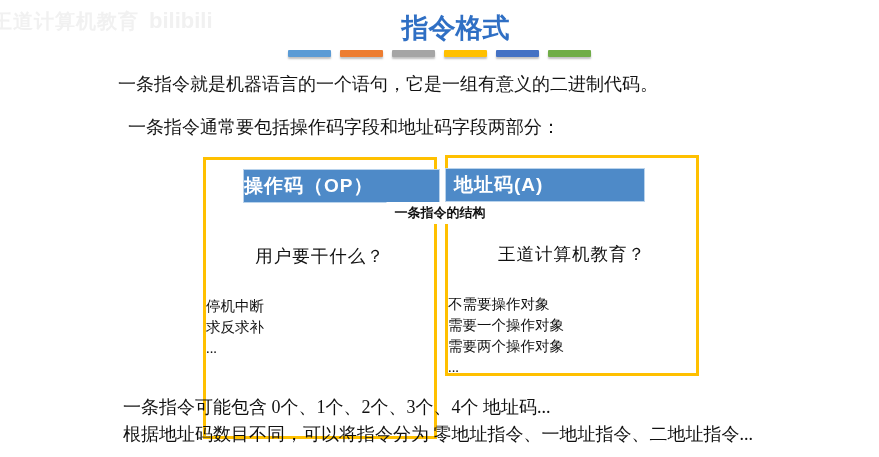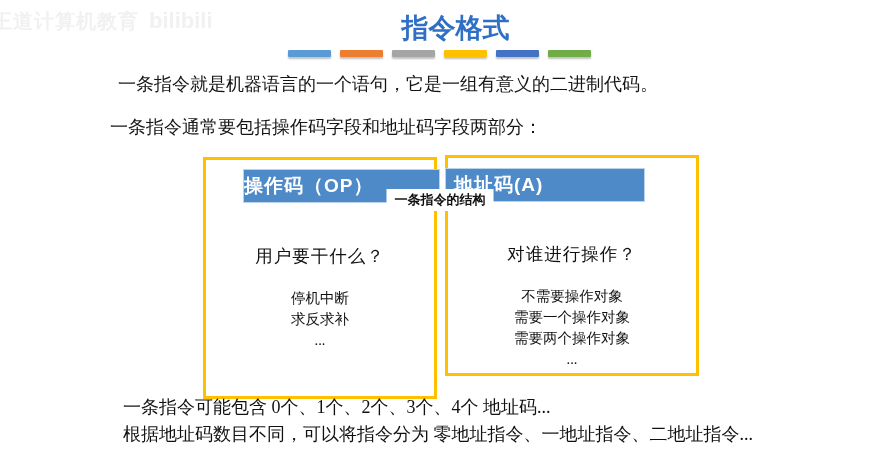--- a/index.html
+++ b/index.html
@@ -34,52 +34,52 @@
     position:absolute; top:50px; left:0; width:100%;
     display:flex; justify-content:center; gap:9px;
   }
   .divider-bar {
     width:43px; height:7px; border-radius:1px;
     box-shadow:0 2px 2px rgba(0,0,0,0.25);
   }
 
   
   .intro-line1 { position:absolute; left:118px; top:72px;  font-size:18px; }
-  .intro-line2 { position:absolute; left:110px; top:115px; font-size:18px; }
+  .intro-line2 { position:absolute; left:128px; top:115px; font-size:18px; }
 
   
   .diagram { position:absolute; left:203px; top:155px; width:496px; height:221px; }
   .ybox {
     position:absolute; box-sizing:border-box;
     border:3px solid #FFC000; background:#fff;
   }
-  .ybox-left  { left:0px;   top:2px; width:234px; height:242px; }
+  .ybox-left  { left:0px;   top:2px; width:234px; height:282px; }
   .ybox-right { left:242px; top:0px; width:254px; height:221px; }
   .hbar {
     position:absolute; height:34px; box-sizing:border-box;
     background:#4E8AC8; border:1px solid #b9d3ec;
     color:#ffffff; font-family:"Liberation Sans","DejaVu Sans",sans-serif;
     font-weight:bold; font-size:19px; text-align:left; line-height:31px;
     letter-spacing:1px;
   }
   .hbar-left  { left:40px;  top:14px; width:197px; }
   .hbar-right { left:242px; top:13px; width:200px;padding-left:8px; }
   .diagram-caption {
-    position:absolute; left:237px; top:34px; transform:translateX(-50%);
+    position:absolute; left:237px; top:47px; transform:translateX(-50%);
     background:#fff; padding:0 8px;
     font-family:"Liberation Sans","DejaVu Sans",sans-serif;
     font-weight:bold; font-size:13px; color:#111;
     line-height:22px; white-space:nowrap; z-index:3;
   }
   .box-question {
     margin-top:84px; text-align:center;
     font-size:17.5px; letter-spacing:1px; color:#111;
   }
   .box-items {
-    margin-top:20px; text-align:center;
+    margin-top:28px; text-align:left;
     font-size:14.5px; line-height:21px; color:#111;
   }
 
   
   .footer {
     position:absolute; left:123px; top:394px;
     font-size:18px; line-height:26.5px; color:#111;
   }
 </style>
 </head>
@@ -110,21 +110,21 @@
     <div class="ybox ybox-left">
       <div class="box-question">用户要干什么？</div>
       <div class="box-items">
         <div>停机中断</div>
         <div>求反求补</div>
         <div>...</div>
       </div>
     </div>
 
     <div class="ybox ybox-right">
-      <div class="box-question">对谁进行操作？</div>
+      <div class="box-question">王道计算机教育？</div>
       <div class="box-items">
         <div>不需要操作对象</div>
         <div>需要一个操作对象</div>
         <div>需要两个操作对象</div>
         <div>...</div>
       </div>
     </div>
 
     <div class="hbar hbar-left">操作码（OP）</div>
     <div class="hbar hbar-right">地址码(A)</div>

